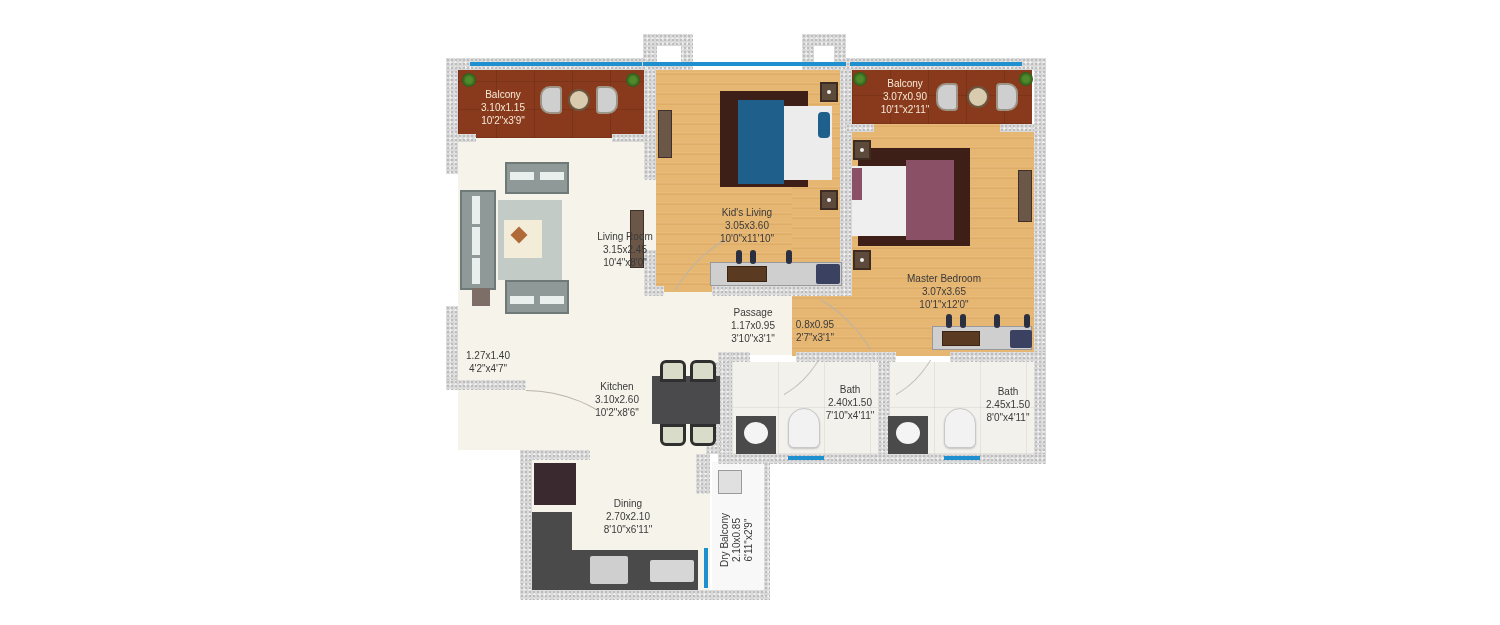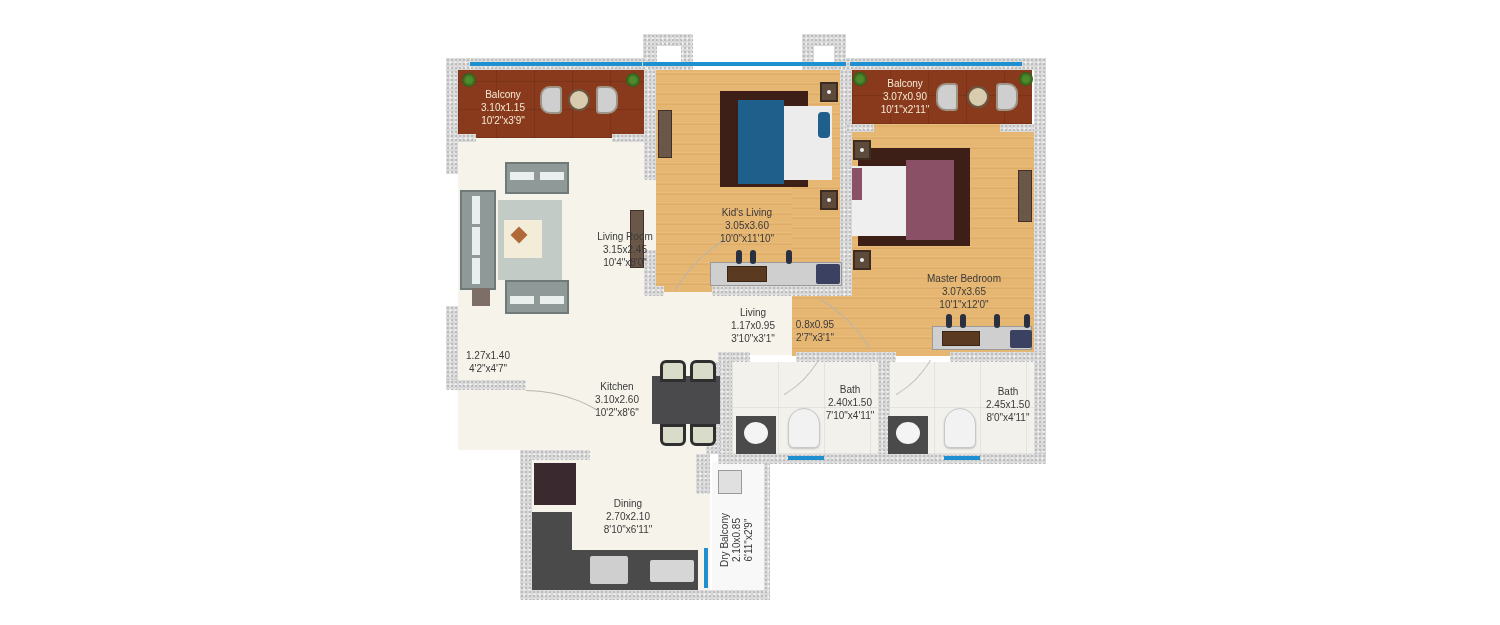--- a/index.html
+++ b/index.html
@@ -201,28 +201,28 @@
     <span>3.15x2.45</span>
     <span>10'4"x8'0"</span>
   </div>
 
   <div class="label" style="left:747px;top:206px;">
     <span>Kid's Living</span>
     <span>3.05x3.60</span>
     <span>10'0"x11'10"</span>
   </div>
 
-  <div class="label" style="left:964px;top:272px;">
+  <div class="label" style="left:944px;top:272px;">
     <span>Master Bedroom</span>
     <span>3.07x3.65</span>
     <span>10'1"x12'0"</span>
   </div>
 
   <div class="label" style="left:753px;top:306px;">
-    <span>Living</span>
+    <span>Passage</span>
     <span>1.17x0.95</span>
     <span>3'10"x3'1"</span>
   </div>
 
   <div class="label" style="left:815px;top:318px;">
     <span>0.8x0.95</span>
     <span>2'7"x3'1"</span>
   </div>
 
   <div class="label" style="left:488px;top:349px;">

